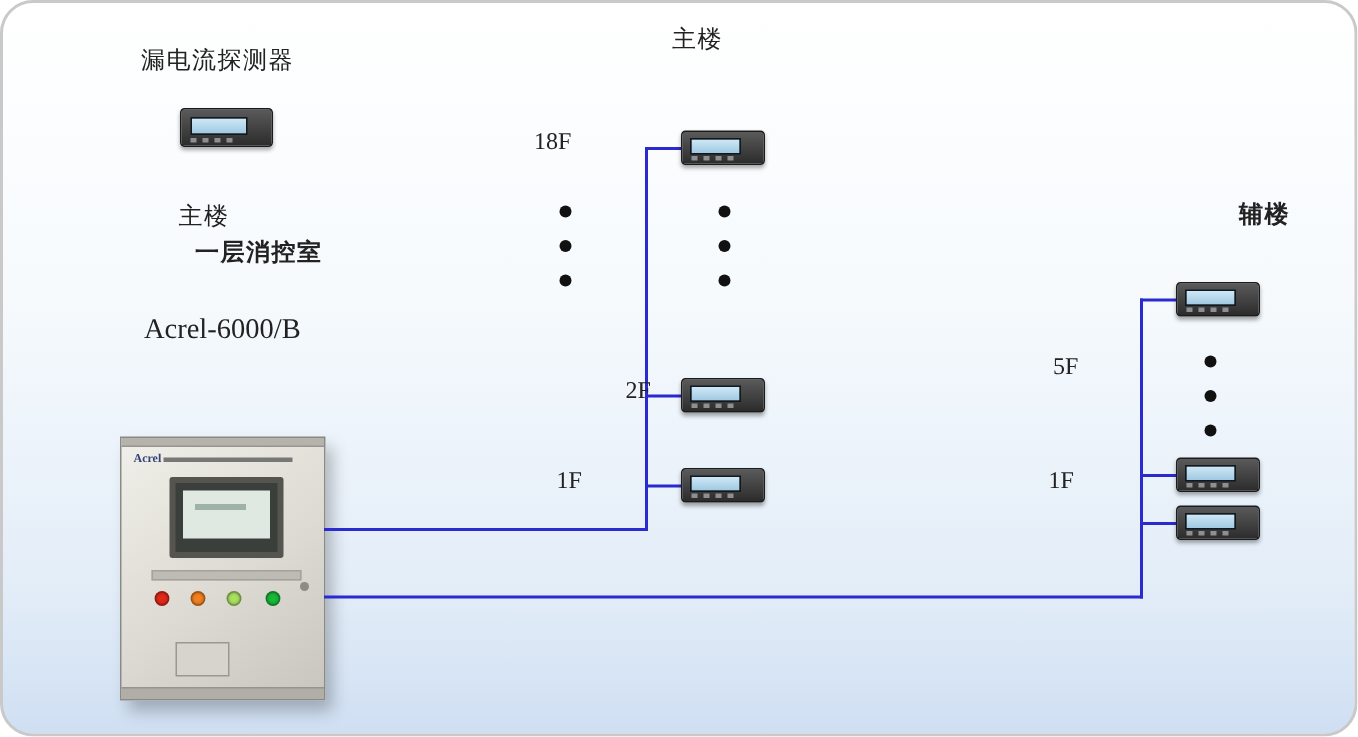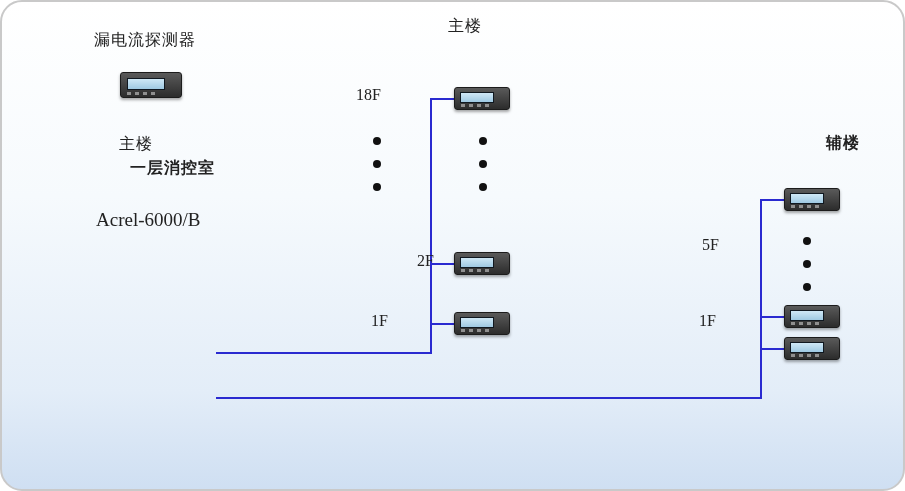--- a/index.html
+++ b/index.html
@@ -84,20 +84,40 @@
         <i></i>
         <i></i>
         <i></i>
       </div>
   </div>
 
   <div class="lbl big" style="left:117px; top:132px;">主楼</div>
   <div class="lbl big bold" style="left:96px; top:156px;">一层消控室</div>
   <div class="lbl" style="left:94px; top:207px; letter-spacing:0;">Acrel-6000/B</div>
 
+  <div class="cabinet">
+    <div class="cab-top"></div>
+    <div class="cab-brand">Acrel</div>
+    <div class="cab-title-bar"></div>
+    <div class="cab-screen">
+      <div class="cab-screen-inner">
+        <div class="cab-screen-line"></div>
+      </div>
+    </div>
+    <div class="cab-strip"></div>
+    <div class="cab-lights">
+      <div class="light red"></div>
+      <div class="light orange"></div>
+      <div class="light lgreen"></div>
+      <div class="light green"></div>
+    </div>
+    <div class="cab-keyhole"></div>
+    <div class="cab-door"></div>
+    <div class="cab-base"></div>
+  </div>
 
   <div class="wire h" style="left:214px; top:350px; width:214px;"></div>
   <div class="wire h" style="left:214px; top:395px; width:546px;"></div>
 
   <div class="wire v" style="left:428px; top:96px; height:256px;"></div>
 
   <div class="lbl big" style="left:354px; top:84px; letter-spacing:0;">18F</div>
   <div class="wire h" style="left:428px; top:96px; width:24px;"></div>
   <div class="detector" style="left:452px; top:85px;">
     <div class="det-screen"></div>

